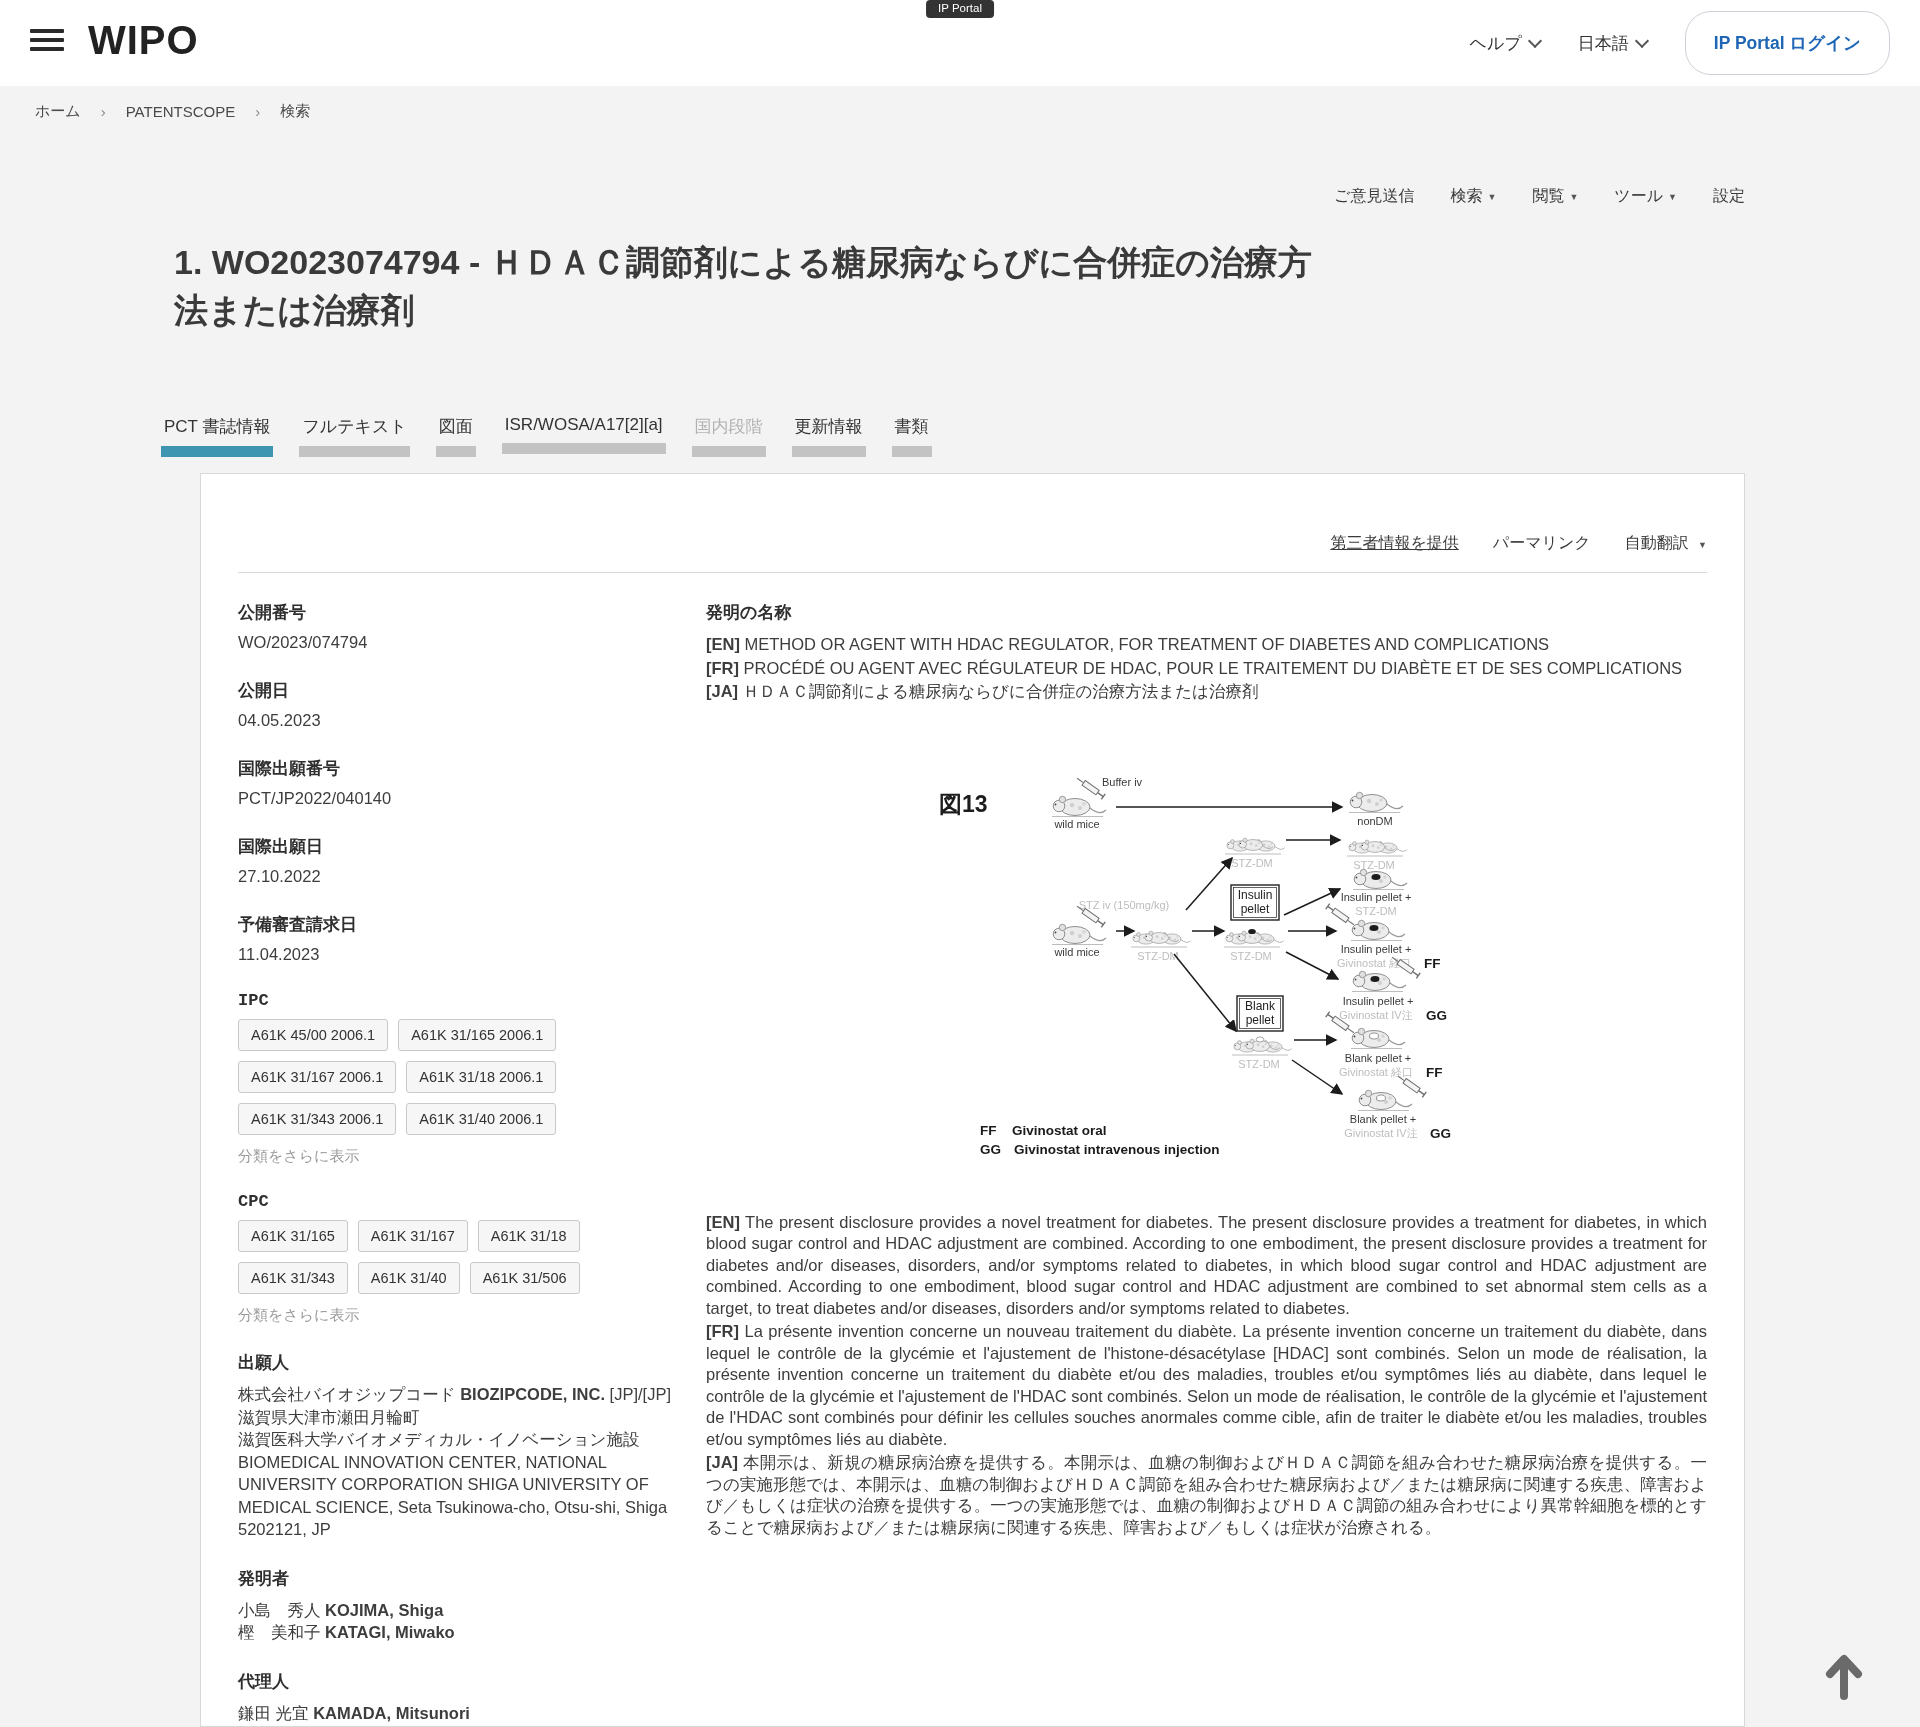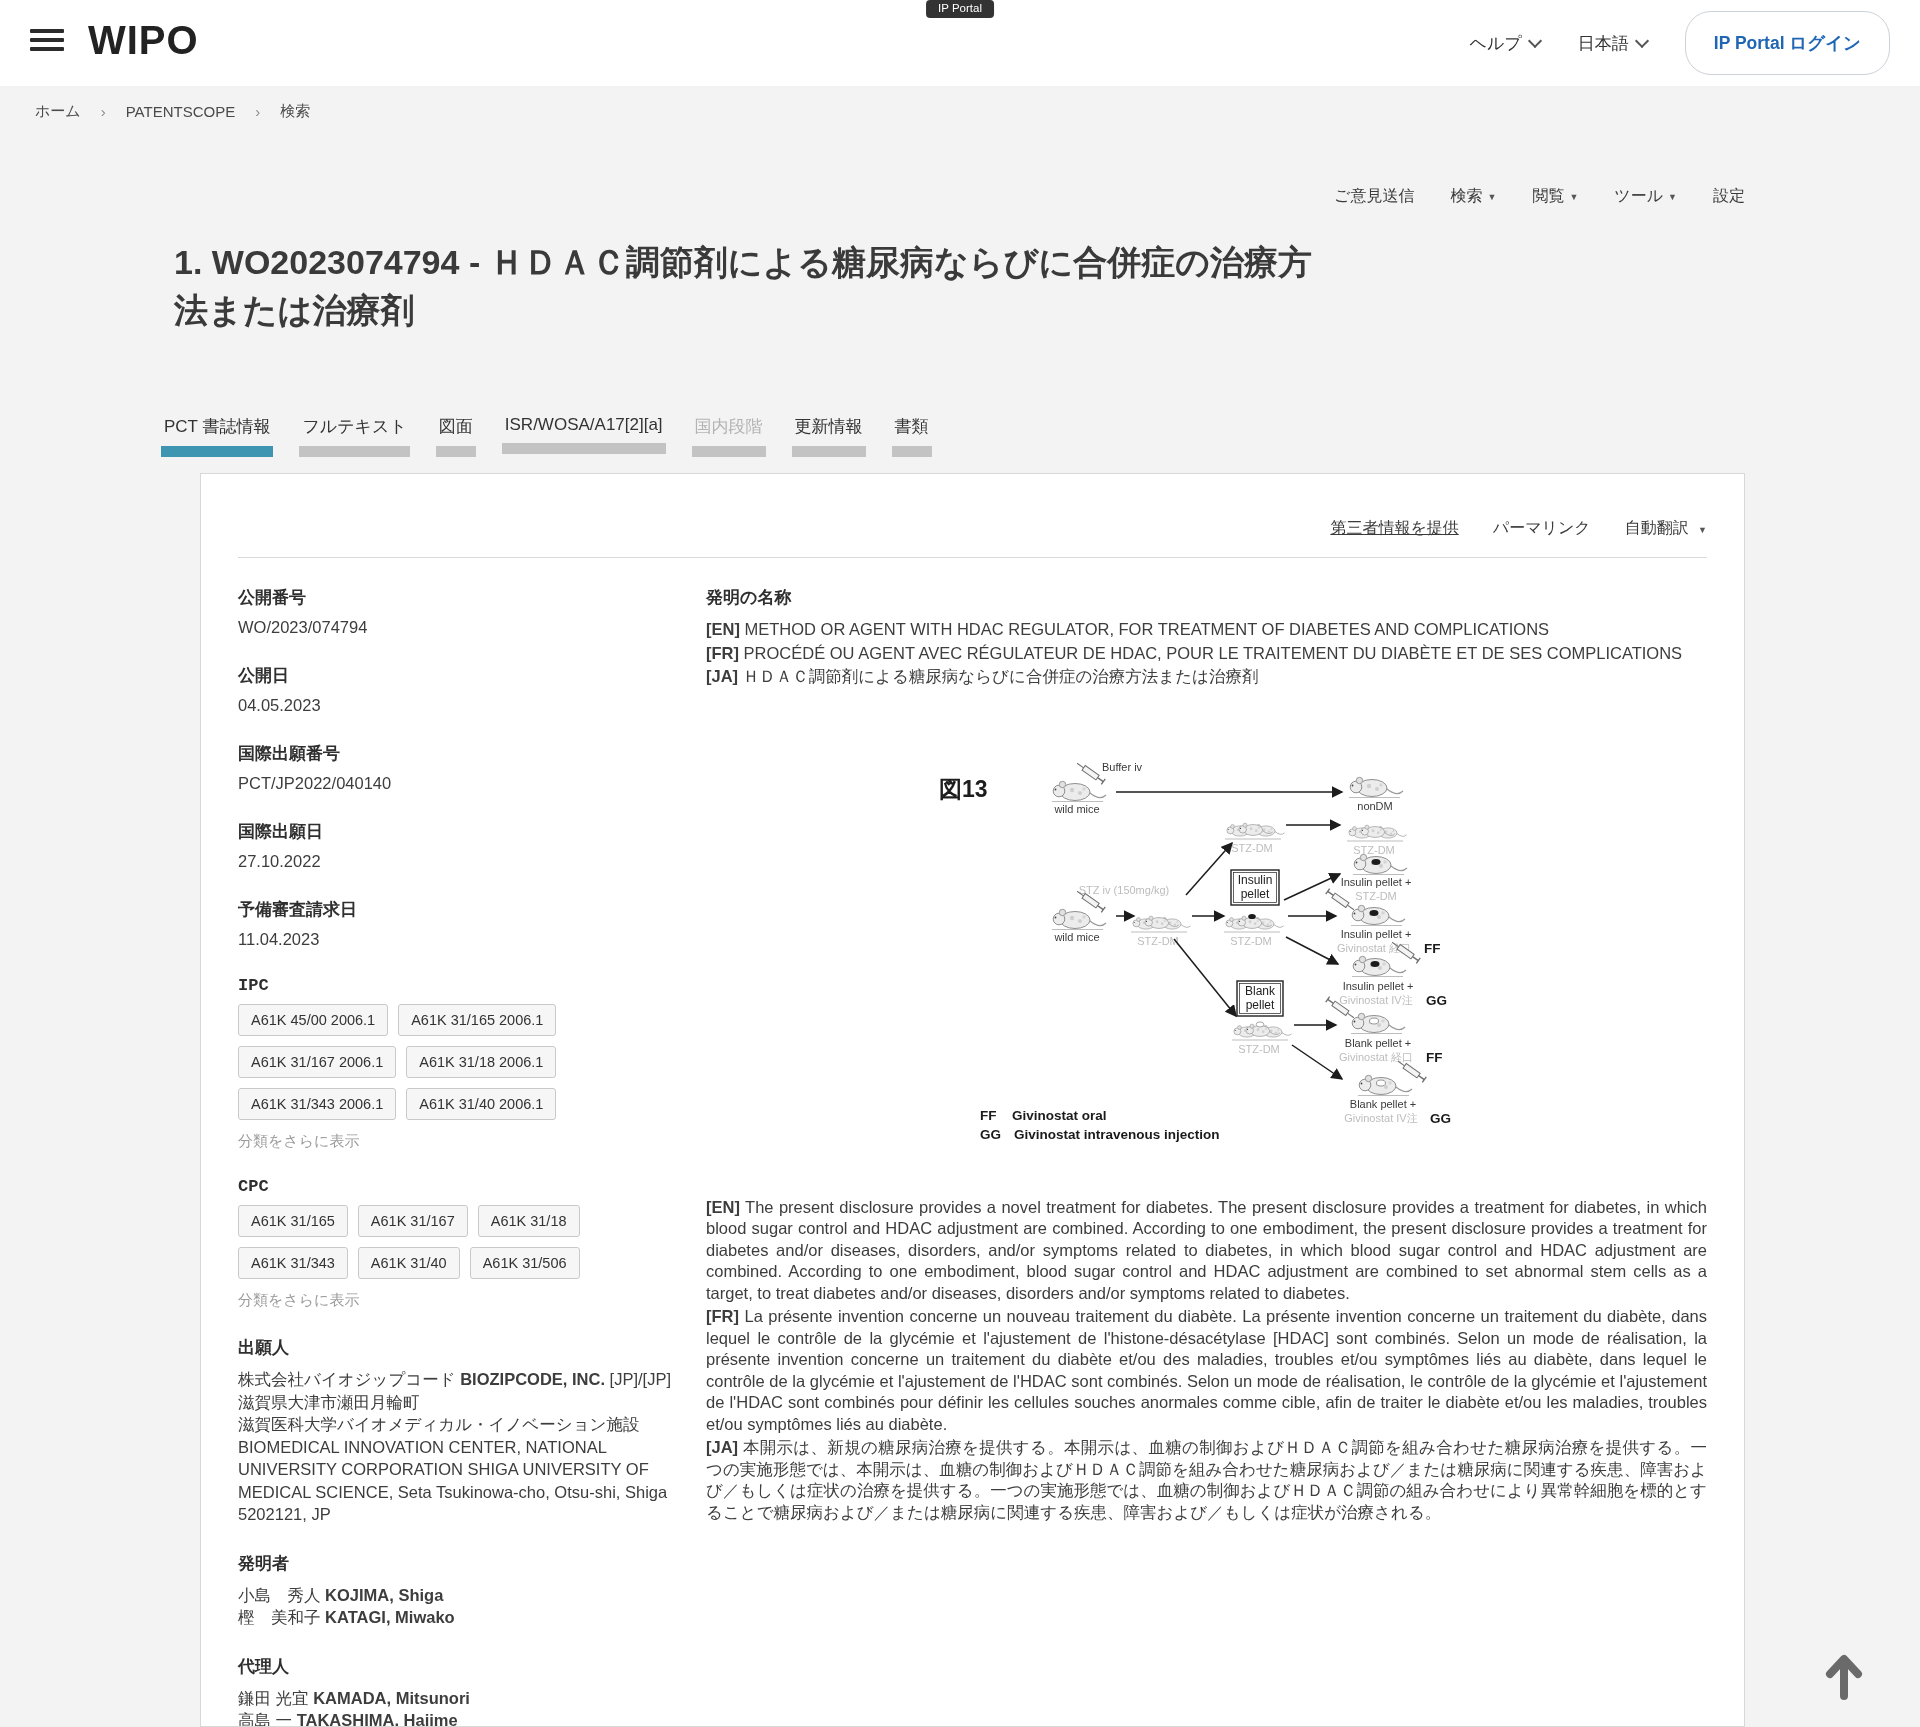--- a/index.html
+++ b/index.html
@@ -33,21 +33,21 @@
   
   .title{position:absolute;top:238px;left:174px;width:1140px;font-size:34px;line-height:48px;font-weight:700;color:#3a3a3a;margin:0;}
   .tabs{position:absolute;top:400px;left:161px;display:flex;gap:26px;margin-top:15px;}
   .tab{display:flex;flex-direction:column;cursor:pointer;}
   .tab span{font-size:17px;color:#333;padding:0 3px;white-space:nowrap;}
   .tab .bar{height:11px;background:#c3c3c3;margin-top:8px;}
   .tab.active .bar{background:#3d95b2;}
   .tab.disabled span{color:#b3b3b3;cursor:default;}
   
   .panel{position:absolute;top:473px;left:200px;width:1545px;height:1254px;background:#fff;
-    border:1px solid #d8d8d8;box-sizing:border-box;padding:0 37px;overflow:hidden;}
+    border:1px solid #d8d8d8;box-sizing:border-box;padding:15px 37px;overflow:hidden;}
   .actions{margin-top:44px;display:flex;justify-content:flex-end;gap:34px;font-size:16px;color:#3a3a3a;align-items:center;}
   .actions .a-link{cursor:pointer;}
   .actions .u{text-decoration:underline;}
   .divider{border:none;border-top:1px solid #d9d9d9;margin:18px 0 0 0;}
   .cols{display:flex;margin-top:28px;}
   .col-l{width:468px;flex:none;}
   .col-r{flex:1;min-width:0;}
   
   .f-label{font-size:17px;font-weight:700;color:#2f2f2f;margin:0 0 9px 0;font-family:Liberation Mono, monospace;}
   .f-value{font-size:16.5px;color:#3d3d3d;margin:0 0 27px 0;}

